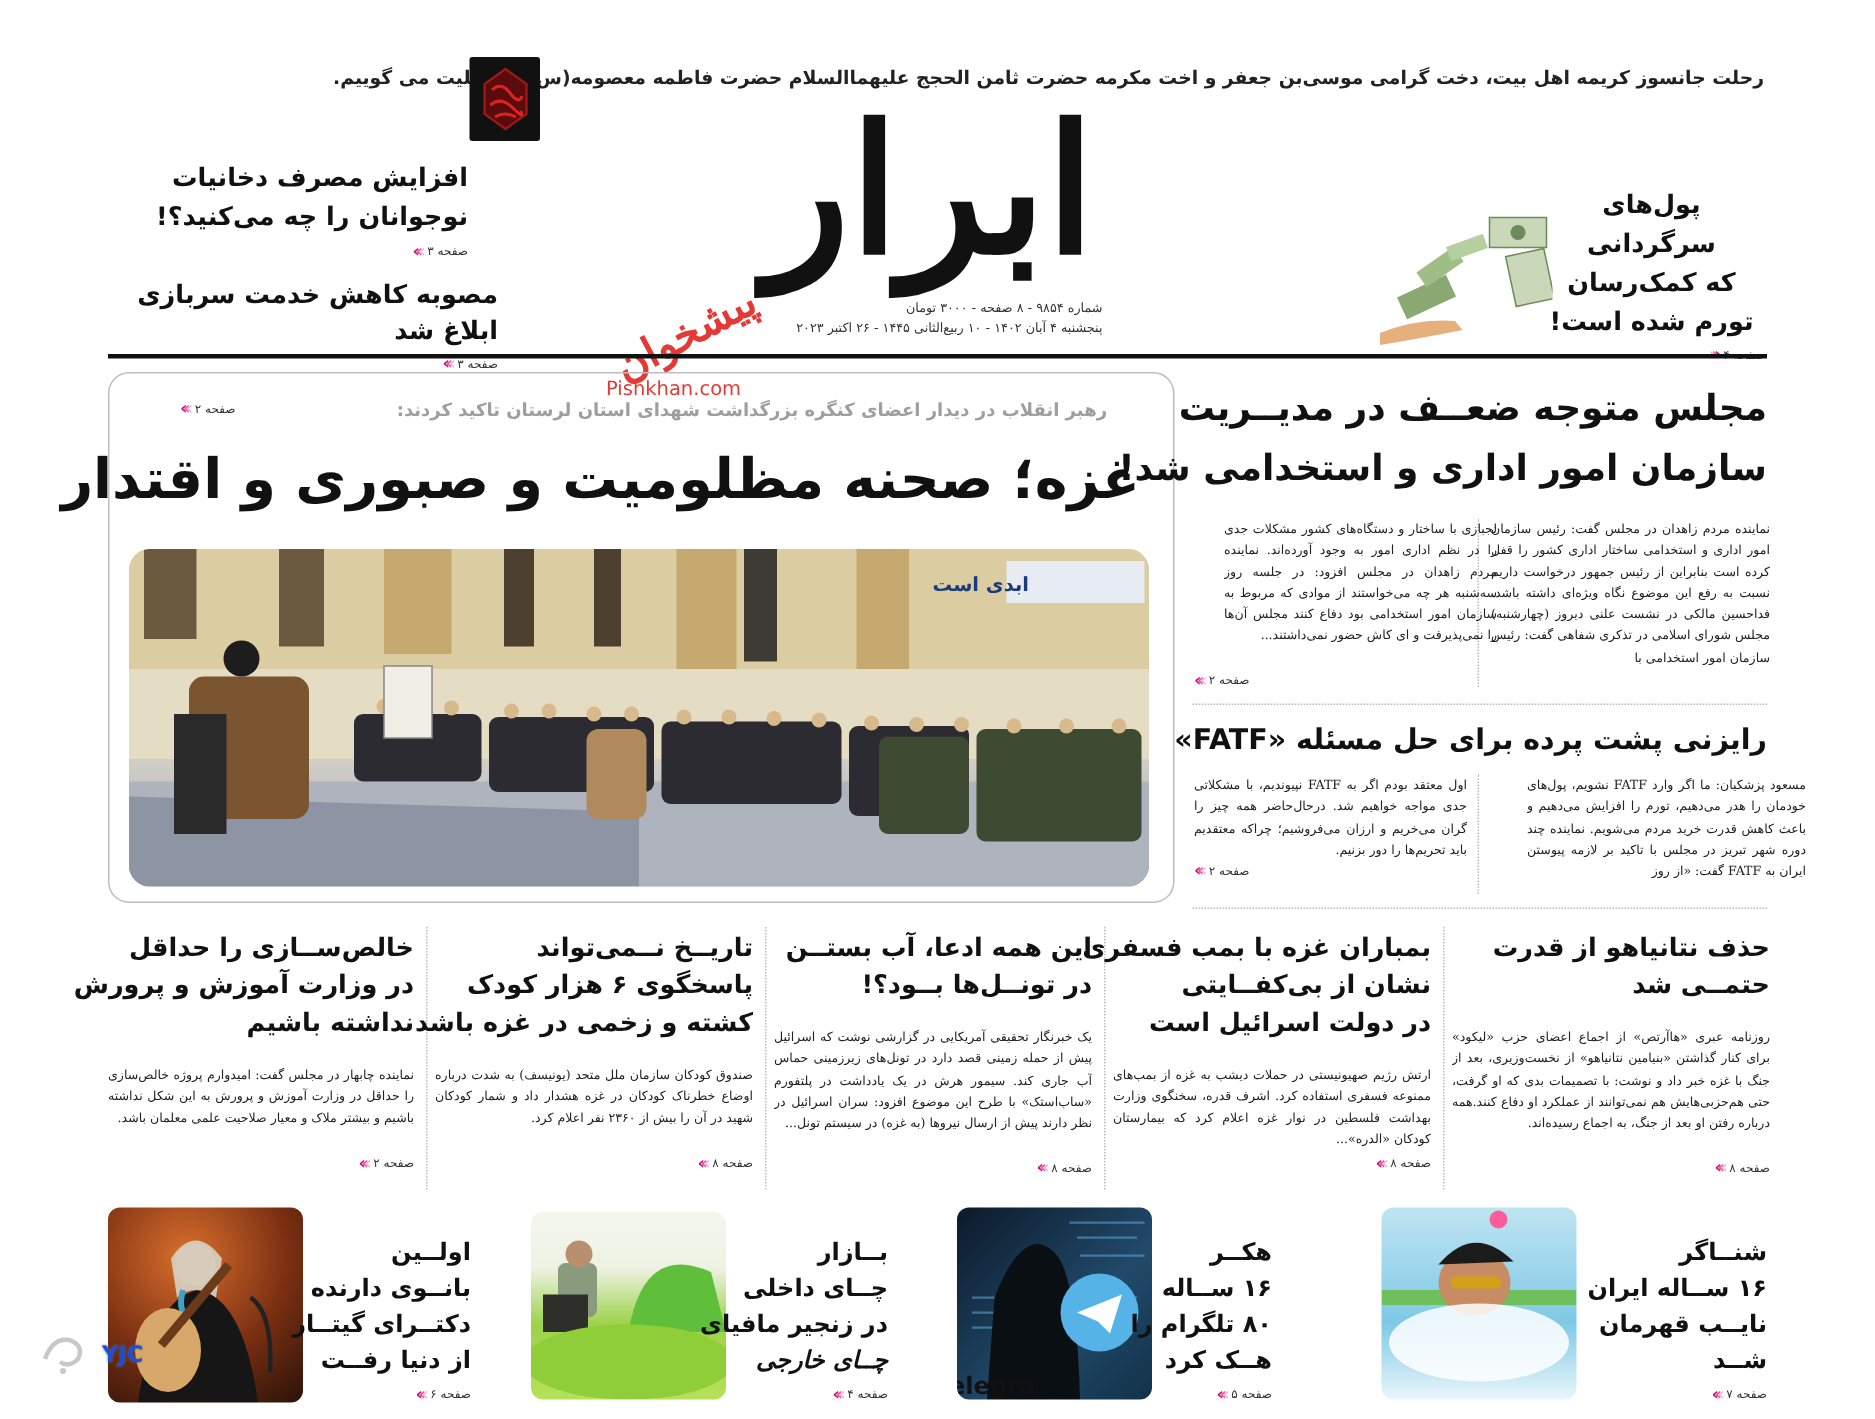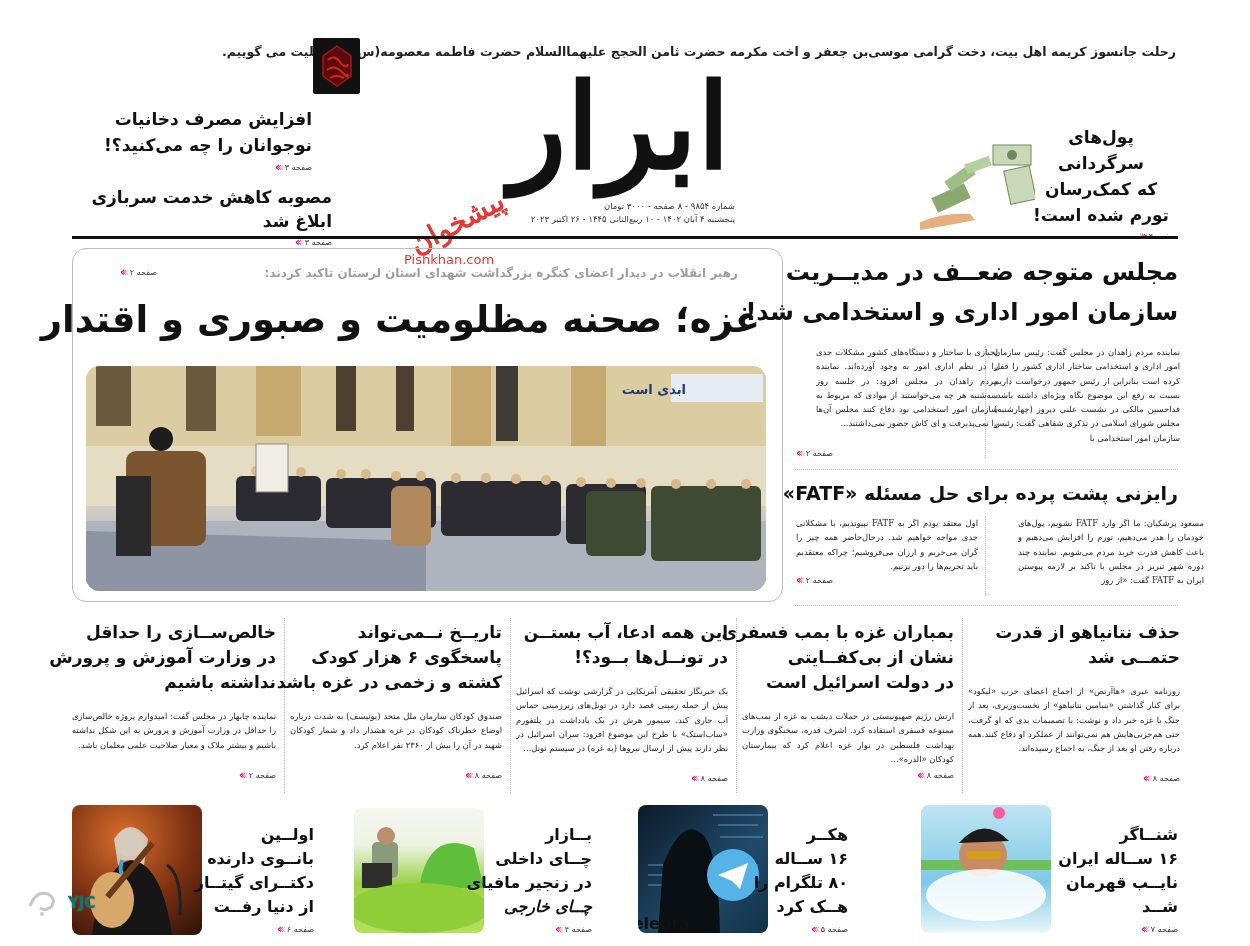--- a/index.html
+++ b/index.html
@@ -374,14 +374,14 @@
         <span class="c3">‹</span>
       </span>
   </div>
 </div>
 
 <div class="abs" style="left:26px; top:888px; display:flex; align-items:center; gap:6px; direction:ltr;">
   <svg width="36" height="30" viewBox="0 0 36 30">
     <path d="M4 18 Q10 2 22 6 Q30 10 26 18 Q20 24 14 20" stroke="#c8c8c8" stroke-width="3" fill="none"></path>
     <circle cx="16" cy="26" r="2" fill="#c8c8c8"></circle>
   </svg>
-  <span style="font-size:15px; font-weight:bold; color:#0f766e; text-shadow:0 0 2px #666;">YJC</span>
+  <span style="font-size:15px; font-weight:bold; color:#1d4ed8; text-shadow:0 0 2px #666;">YJC</span>
 </div>
 
 </body></html>

